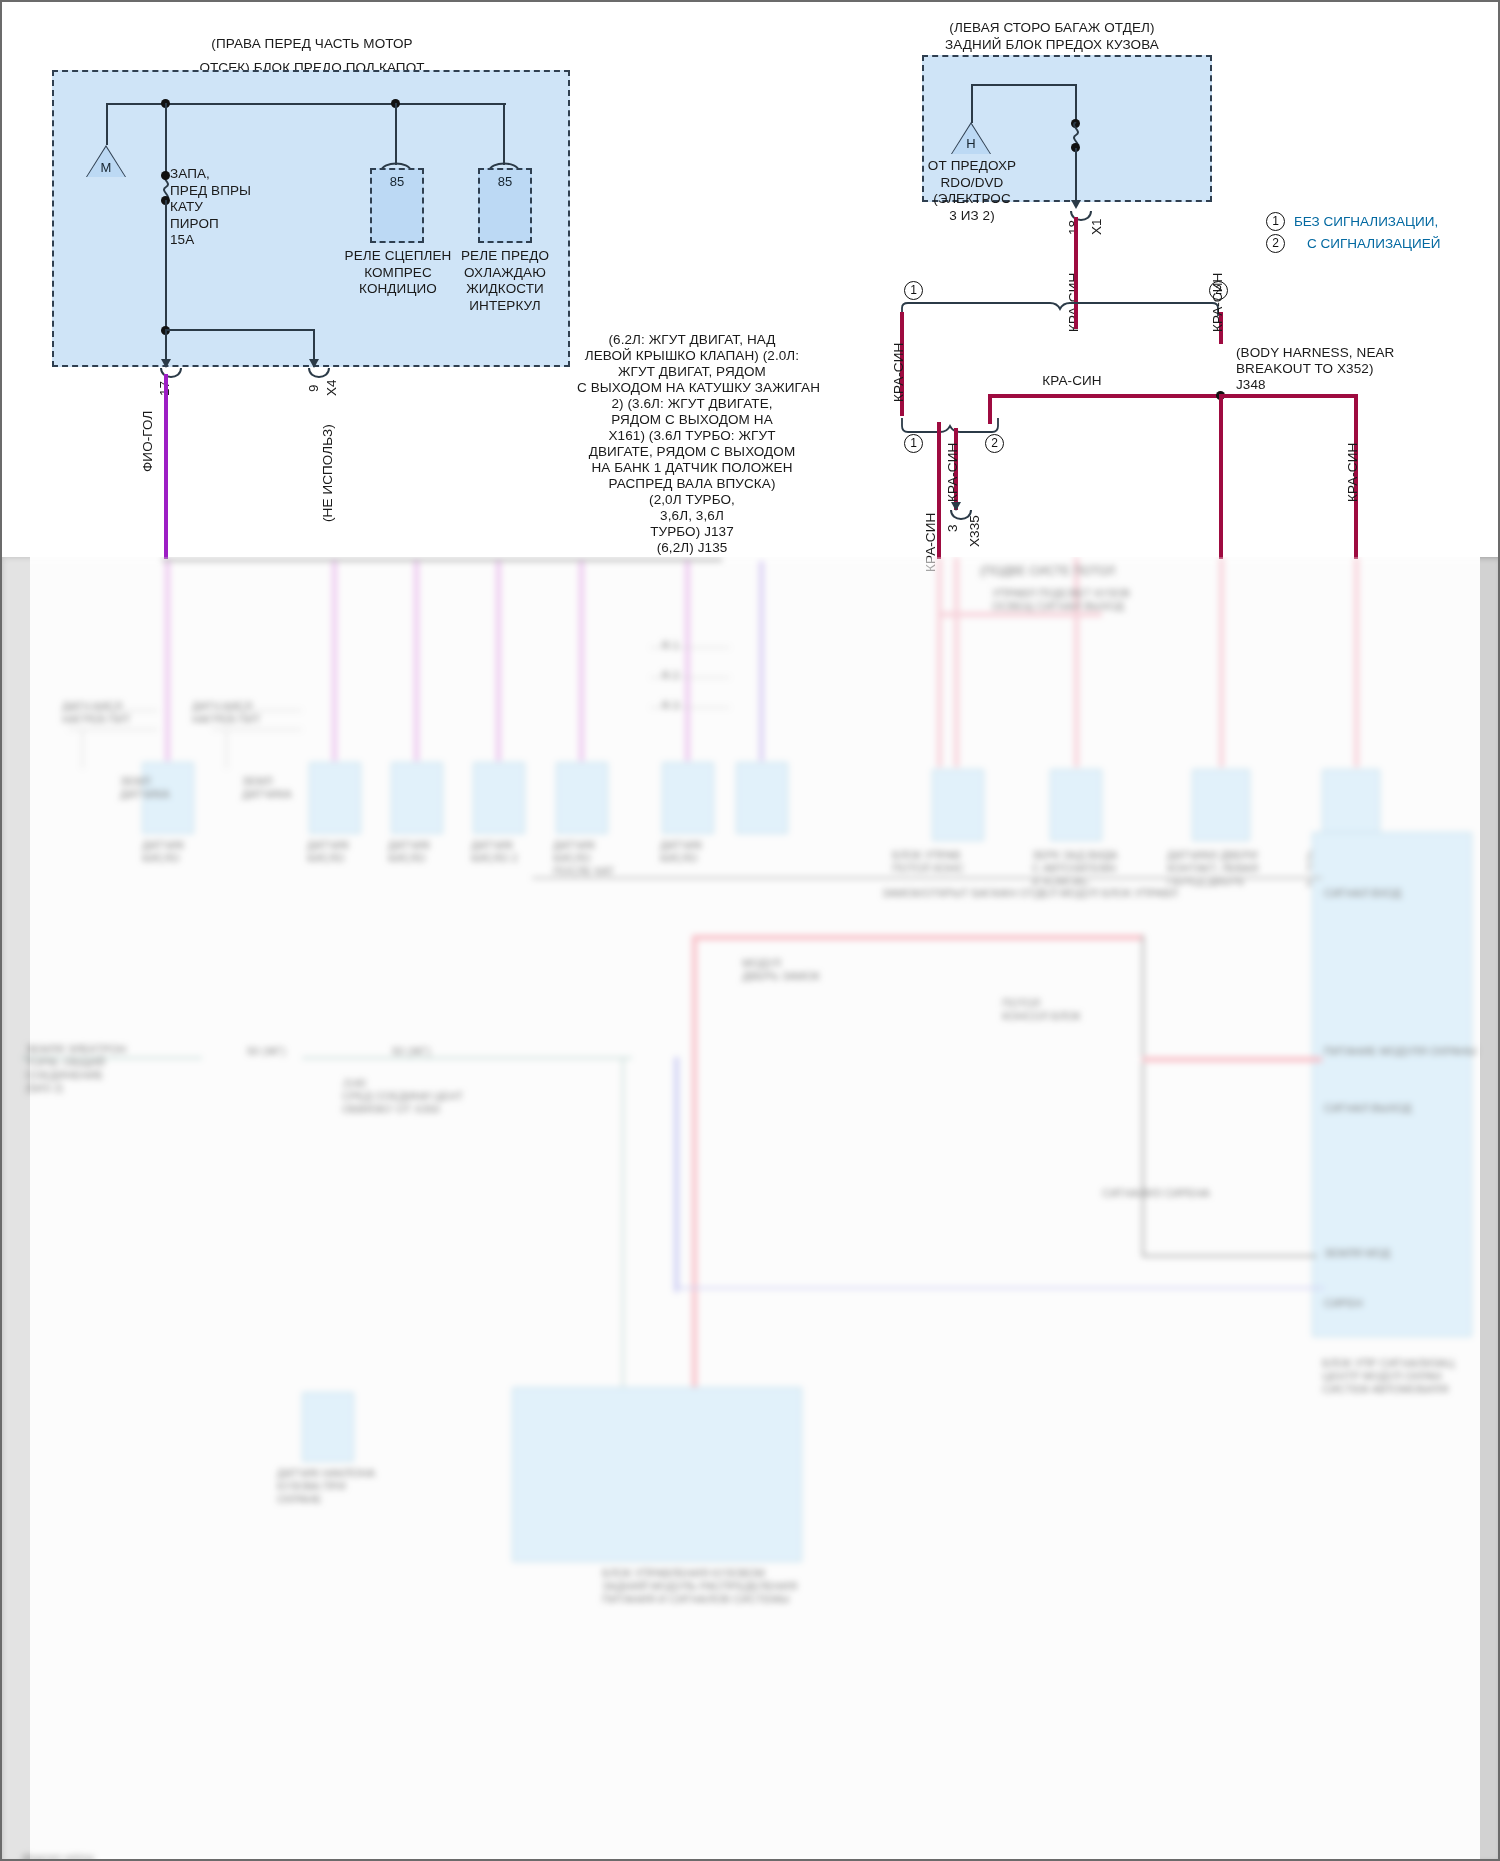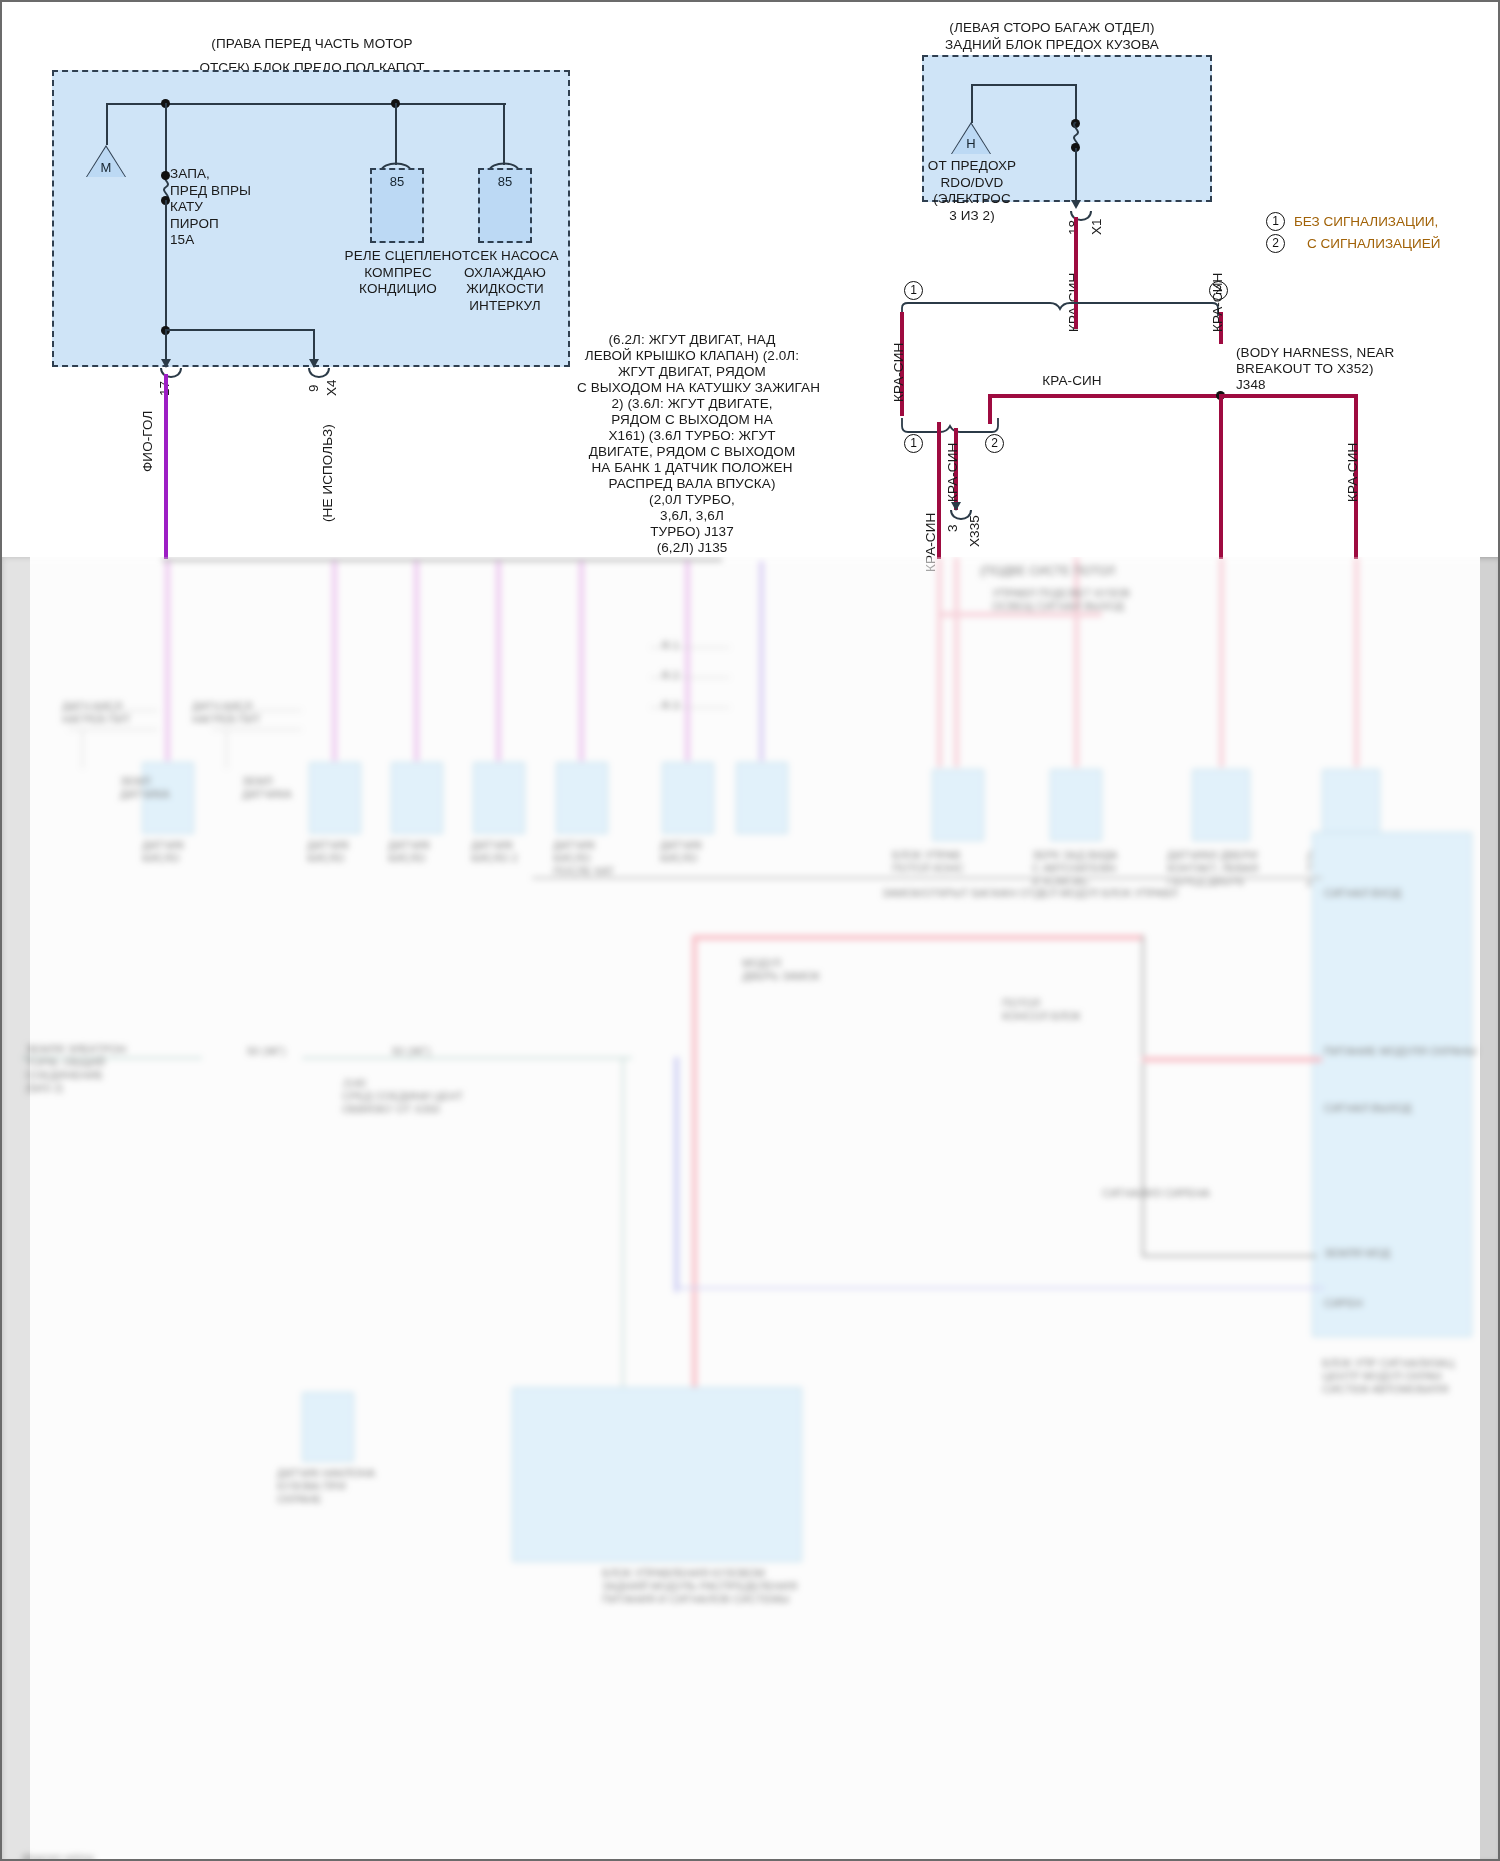--- a/index.html
+++ b/index.html
@@ -91,21 +91,21 @@
     text-align:center; width:40px;
   }
   
   .circnum {
     position:absolute;
     width:19px;height:19px;border-radius:50%;
     border:1.6px solid #111;
     font-size:12px; line-height:17px; text-align:center; color:#111;
   }
   
-  .legend-row { position:absolute; font-size:13.5px; color:#a16207; white-space:nowrap;}
+  .legend-row { position:absolute; font-size:13.5px; color:#0369a1; white-space:nowrap;}
   
   #blurwrap {
     position:absolute; left:0; top:555px; width:1500px; height:1306px;
     overflow:hidden;
   }
   #blurinner {
     position:absolute; left:0; top:0; width:1500px; height:1306px;
     filter: blur(3.2px);
     opacity:.62;
     background:#fbfbfb;
@@ -179,21 +179,21 @@
 КОМПРЕС
 КОНДИЦИО</div>
 
   <div class="wire-v" style="left:501px; top:101px; height:62px;"></div>
   <svg class="abs" style="left:486px; top:158px;" width="32" height="12">
     <path d="M1,11 C3,1 29,1 31,11" fill="none" stroke="#2b3a47" stroke-width="2"></path>
   </svg>
   <div class="relay" style="left:476px; top:166px; width:54px; height:75px;">
     <div class="relay-num">85</div>
   </div>
-  <div class="txt c" style="left:445px; top:246px; width:116px;">ОТСЕК НАСОСА
+  <div class="txt c" style="left:445px; top:246px; width:116px;">РЕЛЕ ПРЕДО
 ОХЛАЖДАЮ
 ЖИДКОСТИ
 ИНТЕРКУЛ</div>
 
   <svg class="abs" style="left:157px; top:366px;" width="24" height="16">
     <path d="M2,0 C2,12 22,12 22,0" fill="none" stroke="#2b3a47" stroke-width="2"></path>
   </svg>
   <div class="vtxt" style="left:155px; top:394px;">17</div>
   <div class="vtxt" style="left:138px; top:470px;">ФИО-ГОЛ</div>
   <div class="wire-v w-purple" style="left:162px; top:372px; width:4px; height:185px;"></div>

